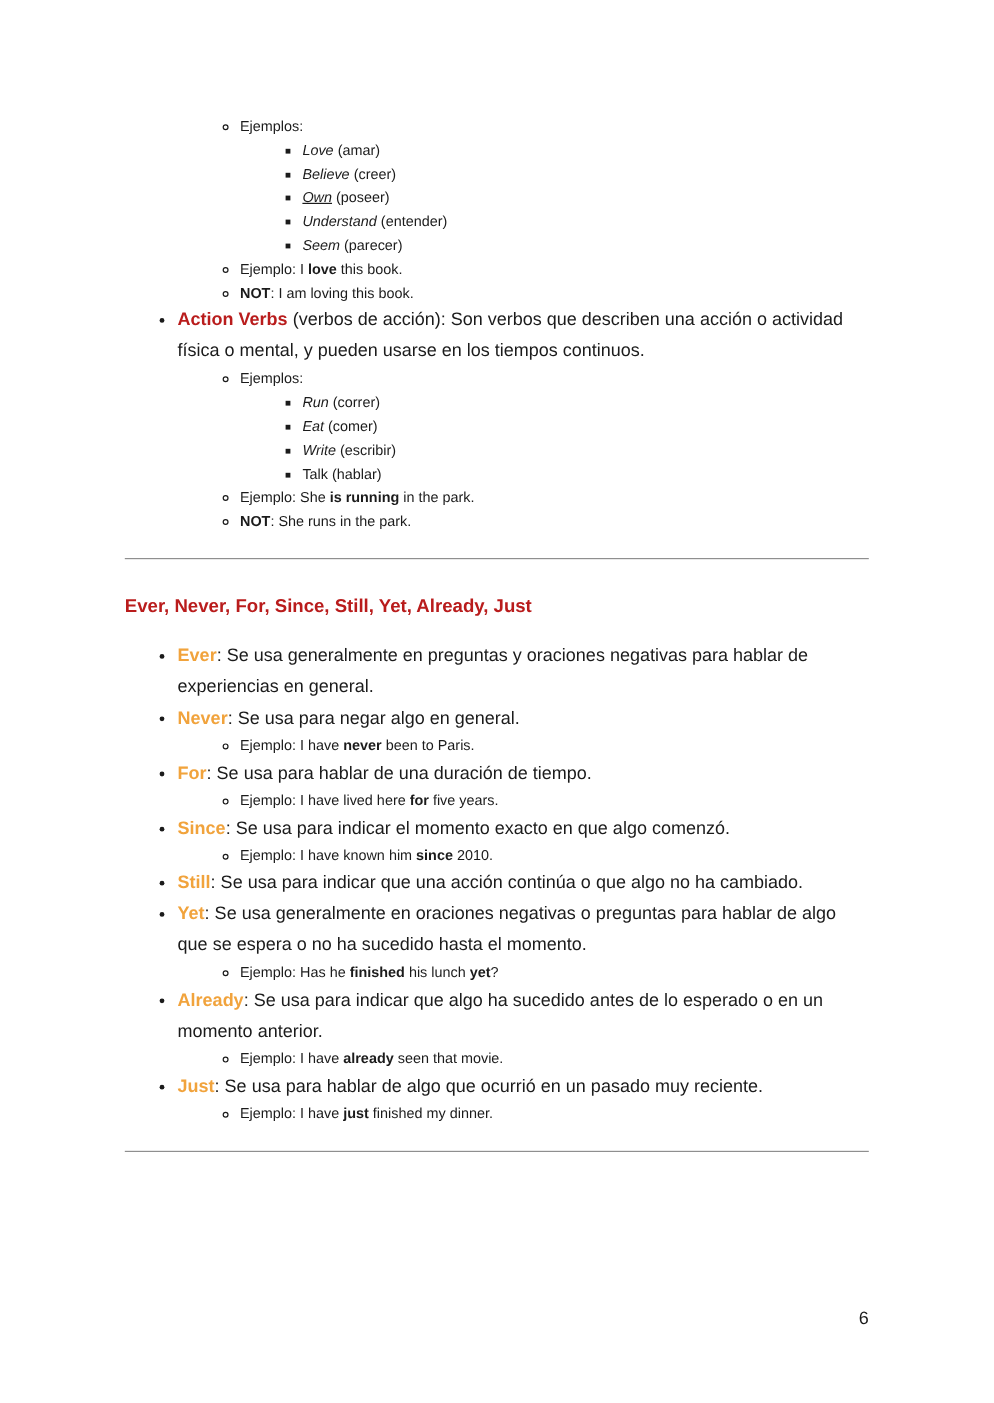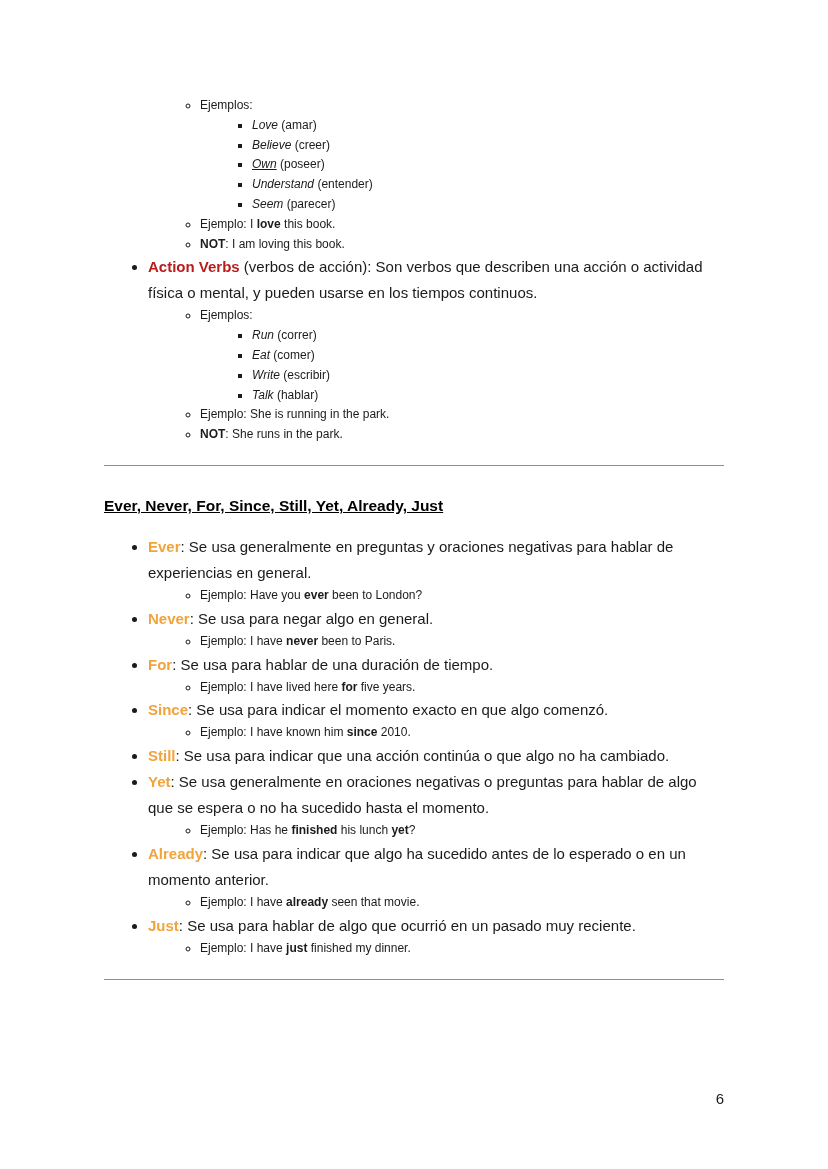--- a/index.html
+++ b/index.html
@@ -72,39 +72,36 @@
     <ul class="l1">
       <li>
         <span class="rich"><span style="font-weight: 700; color: #b91c1c;">Action Verbs</span><span> (verbos de acción): Son verbos que describen una acción o actividad física o mental, y pueden usarse en los tiempos continuos.</span></span>
         <ul class="l2">
           <li>
             <span>Ejemplos:</span>
             <ul class="l3">
               <li><span class="rich"><span style="font-style: italic;">Run</span><span> (correr)</span></span></li>
               <li><span class="rich"><span style="font-style: italic;">Eat</span><span> (comer)</span></span></li>
               <li><span class="rich"><span style="font-style: italic;">Write</span><span> (escribir)</span></span></li>
-              <li><span class="rich"><span style="font-style: italic;">Talk</span><span> (hablar)</span></span></li>
+              <li><span class="rich"><span style="">Talk</span><span> (hablar)</span></span></li>
             </ul>
           </li>
-          <li><span class="rich"><span>Ejemplo: She </span><span style="font-weight: 400;">is running</span><span> in the park.</span></span></li>
+          <li><span class="rich"><span>Ejemplo: She </span><span style="font-weight: 700;">is running</span><span> in the park.</span></span></li>
           <li><span class="rich"><span style="font-weight: 700;">NOT</span><span>: She runs in the park.</span></span></li>
         </ul>
       </li>
     </ul>
 
     <div class="rule"></div>
 
-    <h2 class="section-heading rich"><span style="font-weight: 700; color: #000000; text-decoration: underline;">Ever, Never, For, Since, Still, Yet, Already, Just</span></h2>
+    <h2 class="section-heading rich"><span style="font-weight: 700; color: #b91c1c;">Ever, Never, For, Since, Still, Yet, Already, Just</span></h2>
 
     <ul class="l1">
       <li>
         <span class="rich"><span style="font-weight: 700; color: rgb(241, 163, 60);">Ever</span><span>: Se usa generalmente en preguntas y oraciones negativas para hablar de experiencias en general.</span></span>
-        <ul class="l2">
-          <li><span class="rich"><span>Ejemplo: Have you </span><span style="font-weight: 700;">ever</span><span> been to London?</span></span></li>
-        </ul>
       </li>
       <li>
         <span class="rich"><span style="font-weight: 700; color: rgb(241, 163, 60);">Never</span><span>: Se usa para negar algo en general.</span></span>
         <ul class="l2">
           <li><span class="rich"><span>Ejemplo: I have </span><span style="font-weight: 700;">never</span><span> been to Paris.</span></span></li>
         </ul>
       </li>
       <li>
         <span class="rich"><span style="font-weight: 700; color: rgb(241, 163, 60);">For</span><span>: Se usa para hablar de una duración de tiempo.</span></span>
         <ul class="l2">

